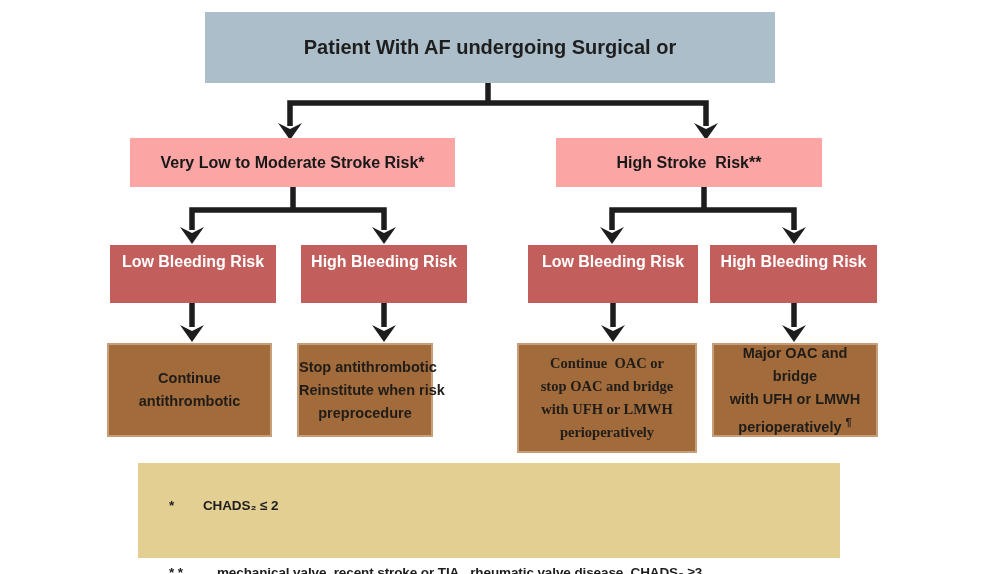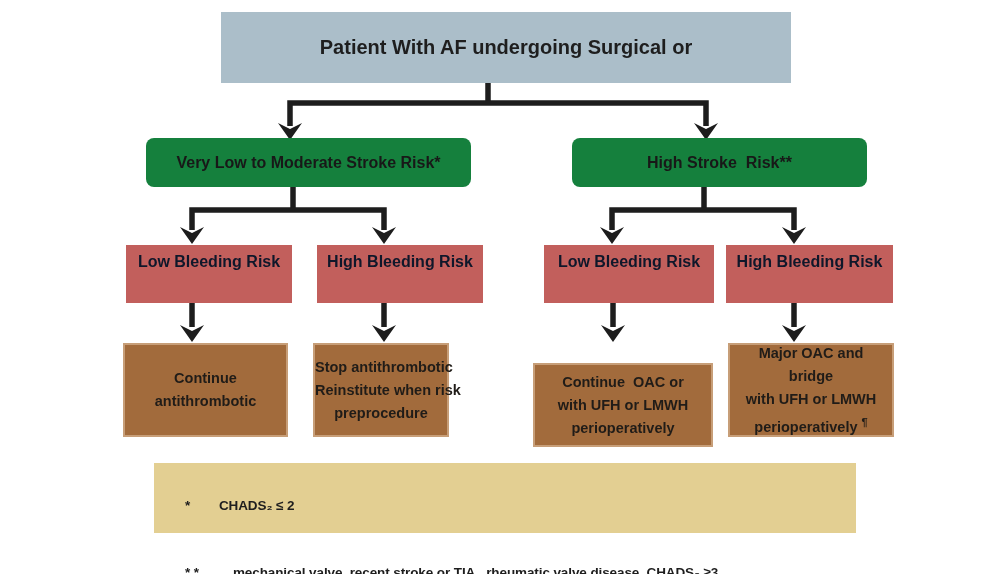--- a/index.html
+++ b/index.html
@@ -1,36 +1,36 @@
 <!DOCTYPE html>
 <html><head>
 <meta charset="utf-8">
 <style>
   html,body { margin:0; padding:0; background:#ffffff; }
   #stage {
     position:relative; width:984px; height:574px; background:#ffffff;
     font-family:"Liberation Sans","DejaVu Sans",sans-serif;
     font-weight:700; color:#1e1e1e; overflow:hidden;
   }
-  .box { position:absolute; box-sizing:border-box; text-align:center;margin-left:16px; }
+  .box { position:absolute; box-sizing:border-box; text-align:center; }
   .keep-ws { white-space:pre; }
 
   .title-box {
     background:#abbec9;
     display:flex; flex-direction:column; justify-content:center;
     font-size:20px; line-height:31px;
   }
   .slate-box {
-    background:#15803d;
+    background:#fca5a5;
     display:flex; align-items:center; justify-content:center;
-    font-size:16px; color:#181818;border-radius:8px;
+    font-size:16px; color:#181818;
   }
   .red-box {
     background:#c25f5c;
-    padding-top:8px; font-size:16px; color:#0f172a;
+    padding-top:8px; font-size:16px; color:#ffffff;
   }
   .brown-box {
     background:#a26b3c;
     border:2px solid rgba(255,235,210,0.40);
     display:flex; flex-direction:column; justify-content:center;
     font-size:14.5px; line-height:23px; color:#201c18;
   }
   .sup { font-size:11px; vertical-align:super; }
 
   .footnote-box {
@@ -79,21 +79,21 @@
     <polygon class="chead" points="782,325 794,342 806,325 794,331"></polygon>
   </svg>
 
   <div class="box title-box" style="left:205px;top:12px;width:570px;height:71px;">
     <div class="keep-ws">Patient With AF undergoing Surgical or</div>
   </div>
 
   <div class="box slate-box" style="left:130px;top:138px;width:325px;height:49px;">
     <span class="keep-ws">Very Low to Moderate Stroke Risk*</span>
   </div>
-  <div class="box slate-box" style="left:556px;top:138px;width:295px;height:49px;">
+  <div class="box slate-box" style="left:556px;top:138px;width:266px;height:49px;">
     <span class="keep-ws">High Stroke  Risk**</span>
   </div>
 
   <div class="box red-box" style="left:110px;top:245px;width:166px;height:58px;">
     <span class="keep-ws">Low Bleeding Risk</span>
   </div>
   <div class="box red-box" style="left:301px;top:245px;width:166px;height:58px;">
     <span class="keep-ws">High Bleeding Risk</span>
   </div>
   <div class="box red-box" style="left:528px;top:245px;width:170px;height:58px;">
@@ -105,33 +105,34 @@
 
   <div class="box brown-box" style="left:107px;top:343px;width:165px;height:94px;">
     <div class="keep-ws">Continue</div>
     <div class="keep-ws">antithrombotic</div>
   </div>
   <div class="box brown-box" style="left:297px;top:343px;width:136px;height:94px;">
     <div class="keep-ws">Stop antithrombotic</div>
     <div class="keep-ws">Reinstitute when risk</div>
     <div class="keep-ws">preprocedure</div>
   </div>
-  <div class="box brown-box" style="left:517px;top:363px;width:180px;height:84px;">
+  <div class="box brown-box" style="left:517px;top:343px;width:180px;height:110px;font-family:Liberation Serif, serif;">
     <div class="keep-ws">Continue  OAC or</div>
+    <div class="keep-ws">stop OAC and bridge</div>
     <div class="keep-ws">with UFH or LMWH</div>
     <div class="keep-ws">perioperatively</div>
   </div>
   <div class="box brown-box" style="left:712px;top:343px;width:166px;height:94px;">
     <div class="keep-ws">Major OAC and</div>
     <div class="keep-ws">bridge</div>
     <div class="keep-ws">with UFH or LMWH</div>
     <div class="keep-ws"><span>perioperatively </span><span class="sup">¶</span></div>
   </div>
 
-  <div class="box footnote-box" style="left:138px;top:463px;width:702px;height:70px;">
+  <div class="box footnote-box" style="left:138px;top:463px;width:702px;height:95px;">
     <div class="fn-line">
       <span class="fn-marker m1">*</span><span>CHADS₂ ≤ 2</span>
     </div>
     <div class="fn-line">
       <span class="fn-marker m2">* *</span><span>mechanical valve, recent stroke or TIA,  rheumatic valve disease, CHADS₂ ≥3</span>
     </div>
 
   </div>
 
 </div>

